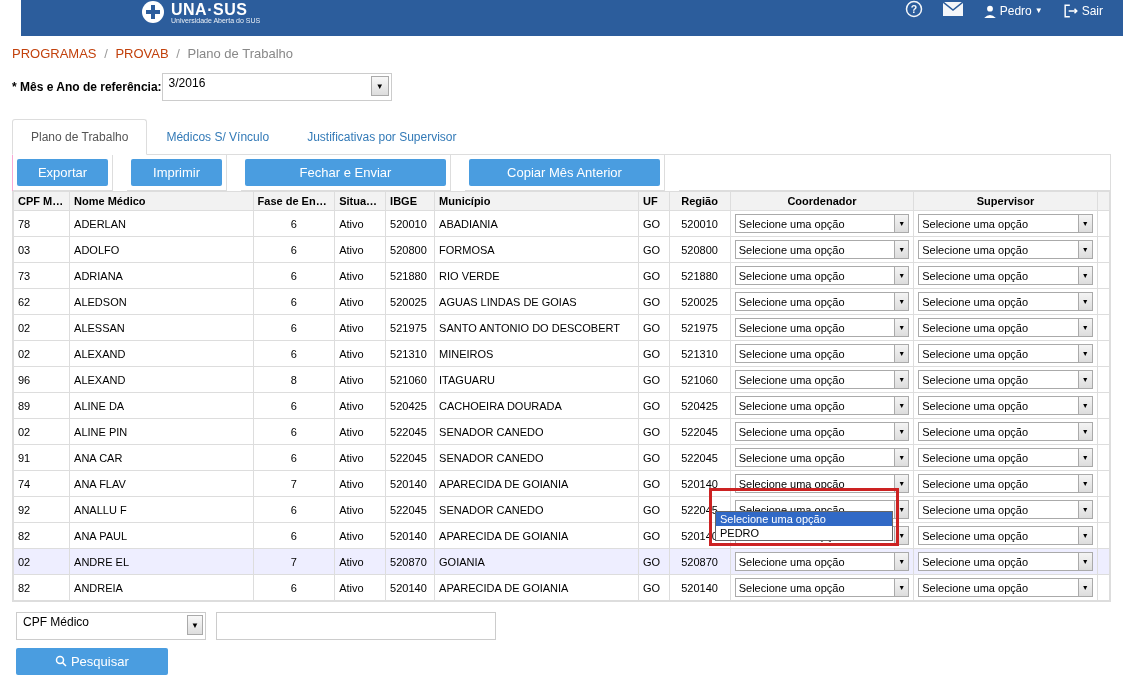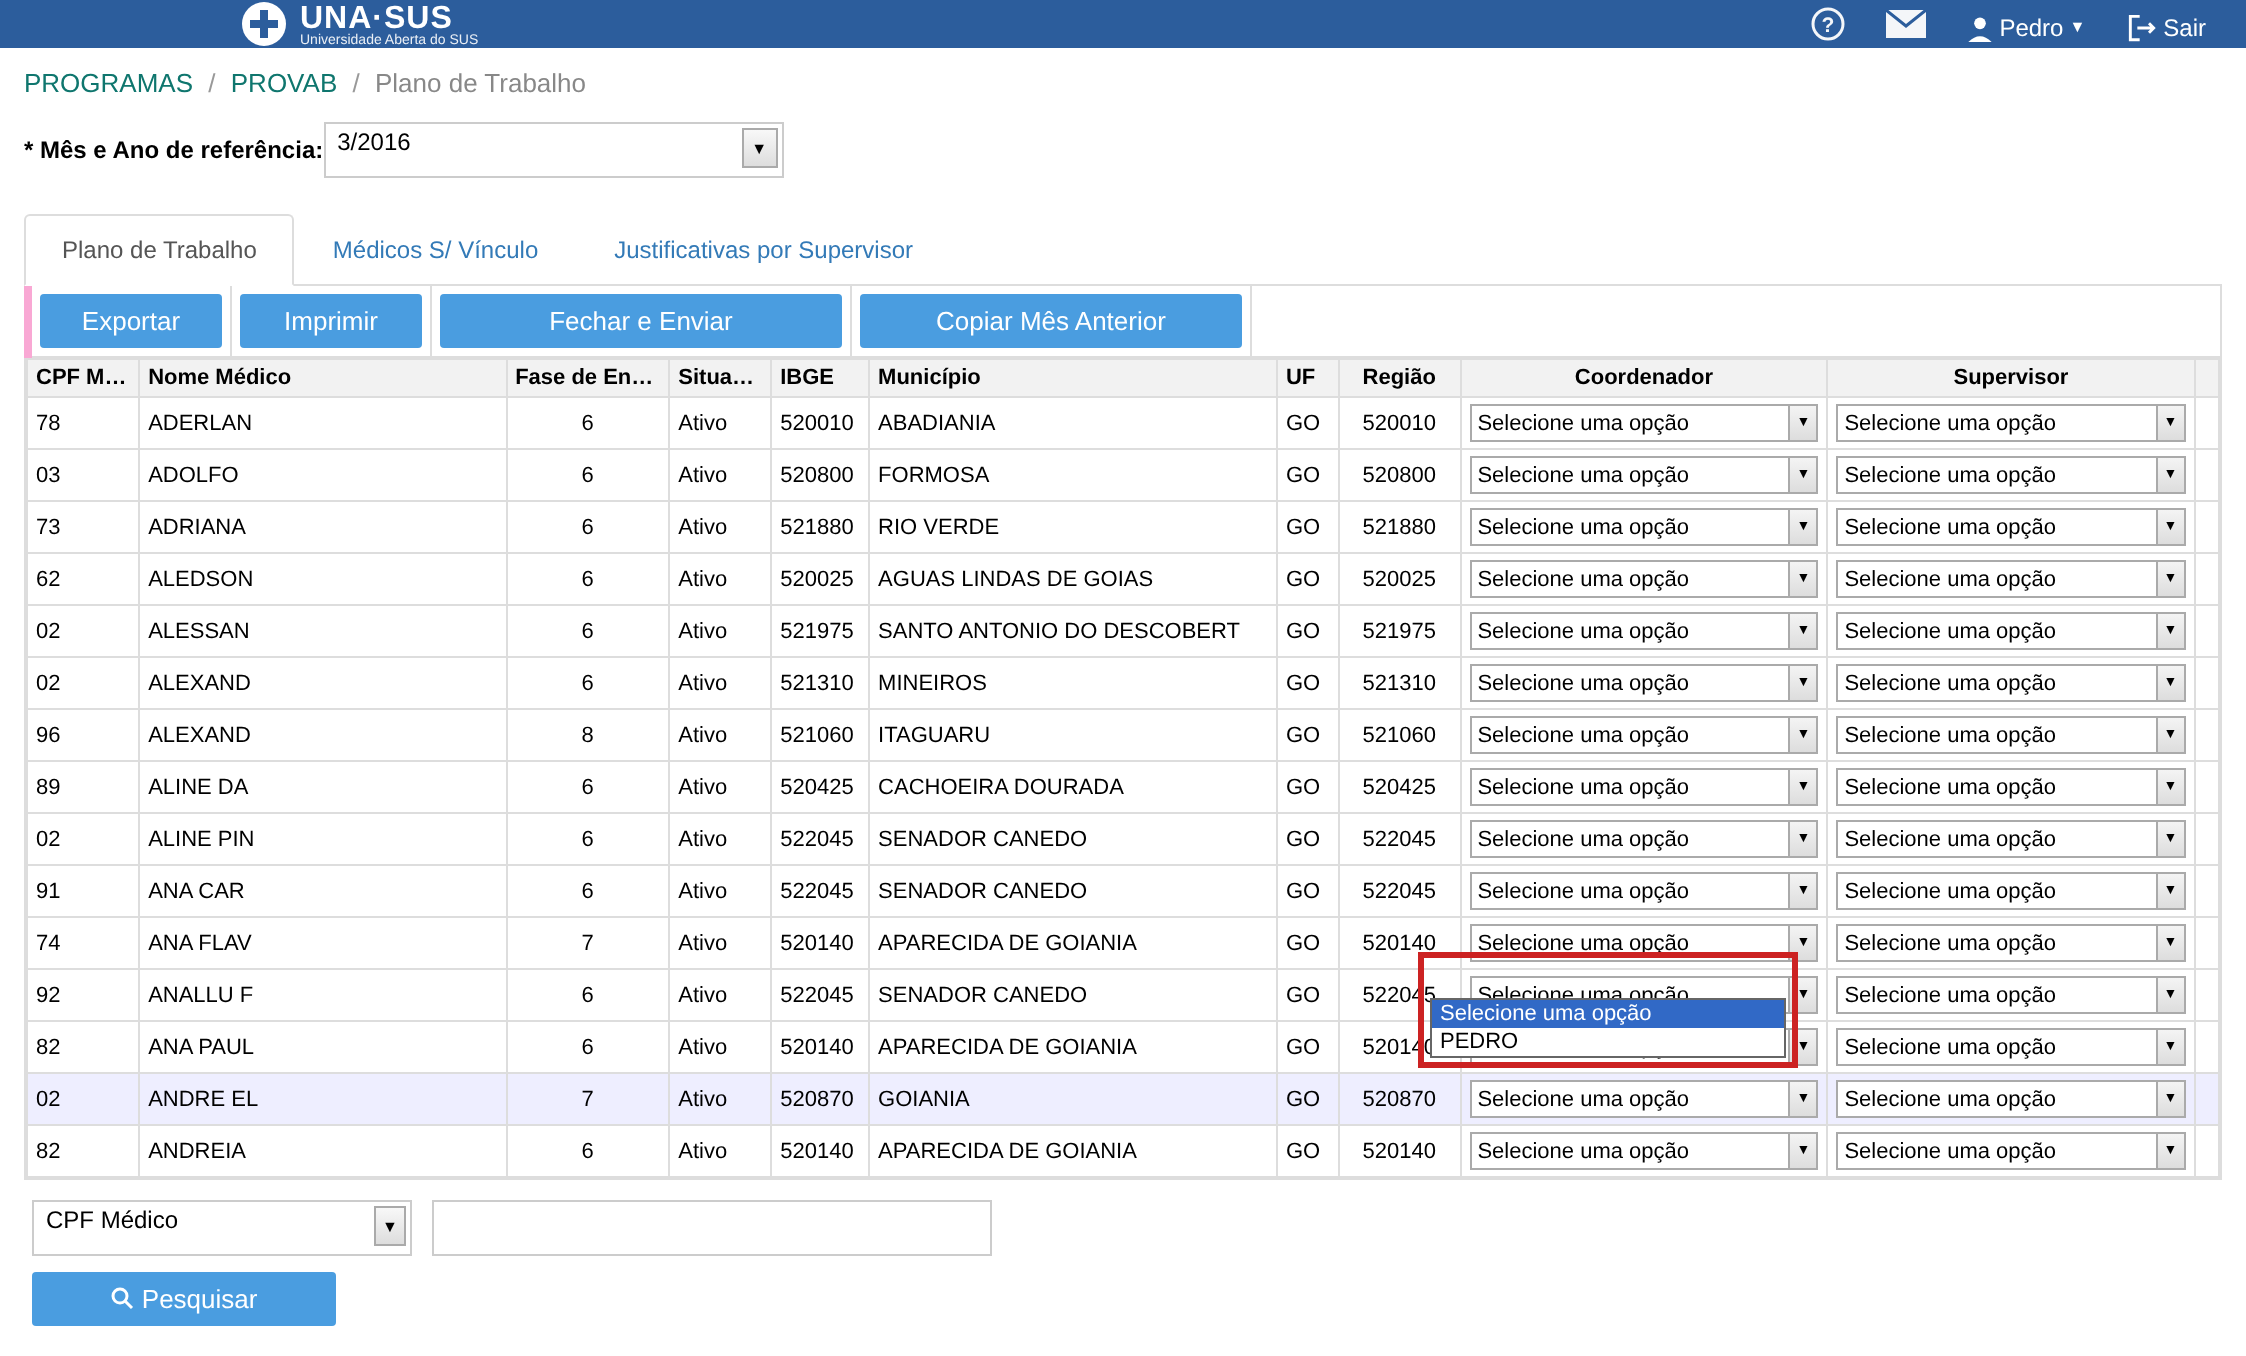--- a/index.html
+++ b/index.html
@@ -1,38 +1,38 @@
 <!DOCTYPE html>
 <html><head>
 <meta charset="utf-8">
 <style>
 * { box-sizing: border-box; margin: 0; padding: 0; }
 body { font-family: Arial, sans-serif; font-size: 12px; background: #fff; width: 1123px; }
-.topbar { background: #2c5d9c; height: 24px; display: flex; align-items: flex-end; padding: 0 20px; color: #fff; }
+.topbar { background: #2c5d9c; height: 36px; display: flex; align-items: flex-start; padding: 0 20px; color: #fff; margin-left: 21px; }
 .logo-area { display: flex; align-items: center; gap: 6px; margin-left: 100px; }
 .logo-icon { width: 24px; height: 24px; }
 .logo-text { font-size: 16px; font-weight: bold; letter-spacing: 0.5px; }
 .logo-sub { font-size: 7px; opacity: 0.9; margin-top: -2px; }
 .topbar-right { margin-left: auto; display: flex; align-items: center; gap: 20px; }
 .topbar-icon { cursor: pointer; opacity: 0.95; }
 .user-link { color: #fff; cursor: pointer; display: flex; align-items: center; gap: 3px; }
 .caret { font-size: 8px; }
 .content { padding: 10px 12px; }
 .breadcrumb { font-size: 13px; margin-bottom: 12px; }
-.breadcrumb a { color: #0f766e; text-decoration: none; cursor: pointer; }
+.breadcrumb a { color: #c2410c; text-decoration: none; cursor: pointer; }
 .breadcrumb .sep { color: #999; margin: 0 4px; }
 .breadcrumb .current { color: #888; }
 .ref-row { display: flex; align-items: center; margin-bottom: 18px; }
 .ref-label { font-weight: bold; font-size: 12px; }
 .ref-select { width: 230px; height: 28px; padding: 2px 6px; border: 1px solid #ccc; background: #fff; position: relative; }
 .ref-select .chev { position: absolute; right: 2px; top: 2px; width: 18px; height: 20px; border: 1px solid #aaa; background: linear-gradient(#f8f8f8,#ddd); display: flex; align-items: center; justify-content: center; font-size: 8px; }
 .tabs { border-bottom: 1px solid #ddd; display: flex; margin-bottom: 0; }
 .tab { padding: 10px 18px; cursor: pointer; color: #337ab7; border: 1px solid transparent; border-bottom: none; }
 .tab.active { color: #555; border-color: #ddd; border-bottom: 1px solid #fff; margin-bottom: -1px; background: #fff; border-radius: 3px 3px 0 0; }
-.toolbar { display: flex; gap: 0; border-left: 4px solid #f9a8d4; }
+.toolbar { display: flex; gap: 14px; border-left: 1px solid #f9a8d4; }
 .toolbar-cell { border-right: 1px solid #ddd; border-bottom: 1px solid #ddd; padding: 4px; }
 .btn { padding: 6px 20px; border: none; color: #fff; cursor: pointer; font-size: 13px; border-radius: 2px; }
 .btn-blue { background: #4a9de0; }
 .btn-green { background: #5cb85c; }
 .tw1 { width: 100px; } .tw2 { width: 100px; } .tw3 { width: 200px; } .tw4 { width: 210px; }
 .grid-wrap { border: 1px solid #ddd; border-top: none; }
 table.grid { width: 100%; border-collapse: collapse; table-layout: fixed; }
 table.grid th, table.grid td { border: 1px solid #ddd; padding: 3px 4px; font-size: 11px; text-align: left; overflow: hidden; white-space: nowrap; text-overflow: ellipsis; }
 table.grid th { background: #f2f2f2; font-weight: bold; }
 table.grid th.center, table.grid td.center { text-align: center; }

